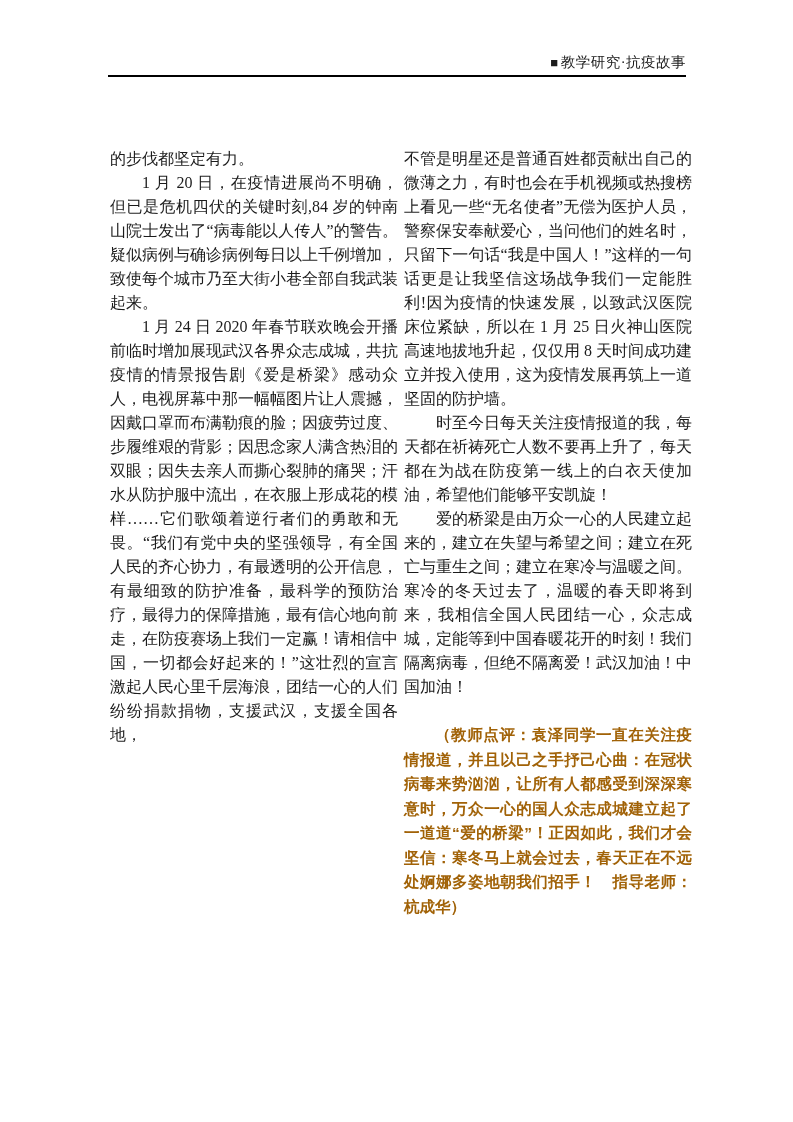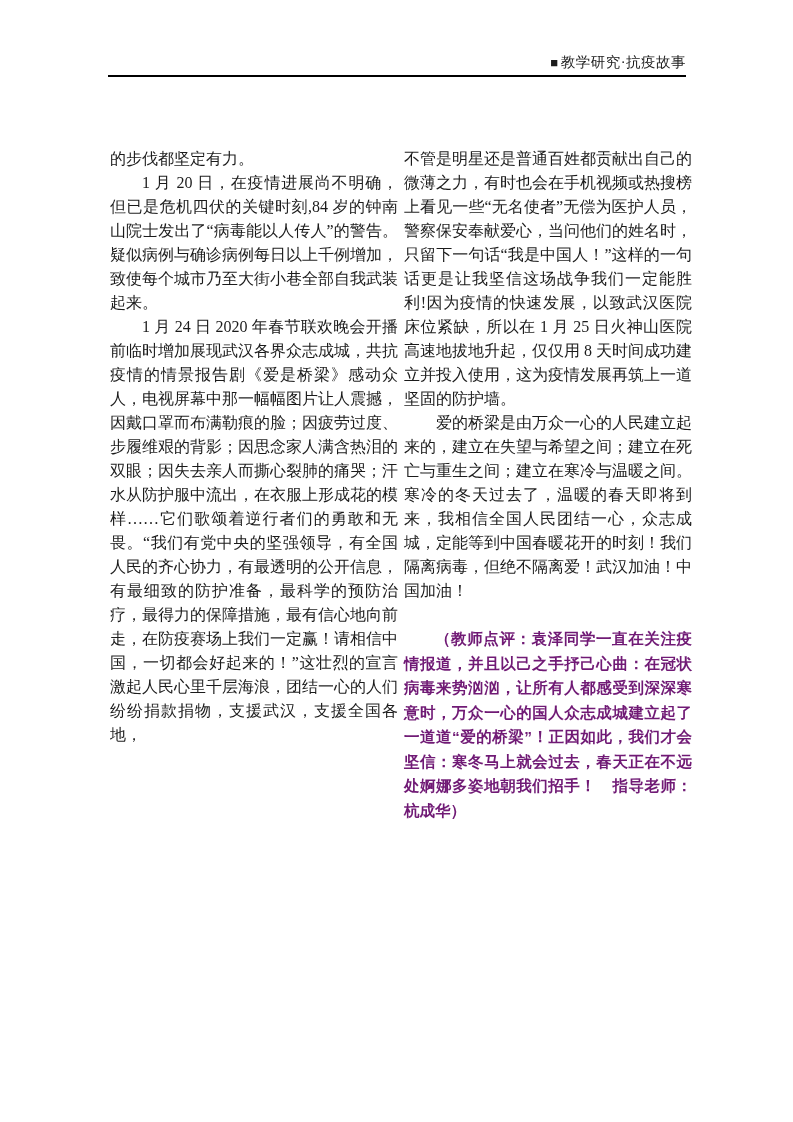--- a/index.html
+++ b/index.html
@@ -57,21 +57,21 @@
   }
   .para.indent { text-indent: 2em; }
   
   .comment {
     margin: 24px 0 0 0;
     text-indent: 2em;
     font-family: "Liberation Sans", "DejaVu Sans", sans-serif;
     font-weight: 700;
     font-size: 15.5px;
     line-height: 24.5px;
-    color: #701a75;
+    color: #a16207;
   }
   
   .footer {
     position: absolute;
     top: 1035px;
     right: 113px;
     display: flex;
     align-items: flex-end;
     gap: 12px;
     font-family: Liberation Mono, monospace;
@@ -111,20 +111,21 @@
 
 
       <p class="para indent">1 月 24 日 2020 年春节联欢晚会开播前临时增加展现武汉各界众志成城，共抗疫情的情景报告剧《爱是桥梁》感动众人，电视屏幕中那一幅幅图片让人震撼，因戴口罩而布满勒痕的脸；因疲劳过度、步履维艰的背影；因思念家人满含热泪的双眼；因失去亲人而撕心裂肺的痛哭；汗水从防护服中流出，在衣服上形成花的模样……它们歌颂着逆行者们的勇敢和无畏。“我们有党中央的坚强领导，有全国人民的齐心协力，有最透明的公开信息，有最细致的防护准备，最科学的预防治疗，最得力的保障措施，最有信心地向前走，在防疫赛场上我们一定赢！请相信中国，一切都会好起来的！”这壮烈的宣言激起人民心里千层海浪，团结一心的人们纷纷捐款捐物，支援武汉，支援全国各地，</p>
     </section>
 
   <section class="col col-right">
     <div>
 
         <p class="para">不管是明星还是普通百姓都贡献出自己的微薄之力，有时也会在手机视频或热搜榜上看见一些“无名使者”无偿为医护人员，警察保安奉献爱心，当问他们的姓名时，只留下一句话“我是中国人！”这样的一句话更是让我坚信这场战争我们一定能胜利!因为疫情的快速发展，以致武汉医院床位紧缺，所以在 1 月 25 日火神山医院高速地拔地升起，仅仅用 8 天时间成功建立并投入使用，这为疫情发展再筑上一道坚固的防护墙。</p>
 
+        <p class="para indent">时至今日每天关注疫情报道的我，每天都在祈祷死亡人数不要再上升了，每天都在为战在防疫第一线上的白衣天使加油，希望他们能够平安凯旋！</p>
 
         <p class="para indent">爱的桥梁是由万众一心的人民建立起来的，建立在失望与希望之间；建立在死亡与重生之间；建立在寒冷与温暖之间。寒冷的冬天过去了，温暖的春天即将到来，我相信全国人民团结一心，众志成城，定能等到中国春暖花开的时刻！我们隔离病毒，但绝不隔离爱！武汉加油！中国加油！</p>
       </div>
     <p class="comment">（教师点评：袁泽同学一直在关注疫情报道，并且以己之手抒己心曲：在冠状病毒来势汹汹，让所有人都感受到深深寒意时，万众一心的国人众志成城建立起了一道道“爱的桥梁”！正因如此，我们才会坚信：寒冬马上就会过去，春天正在不远处婀娜多姿地朝我们招手！　指导老师：杭成华）</p>
   </section>
 
   <div class="footer">
     <span class="issue">2020 年第 2 期</span>
     <span class="pagenum">95</span>
   </div>

